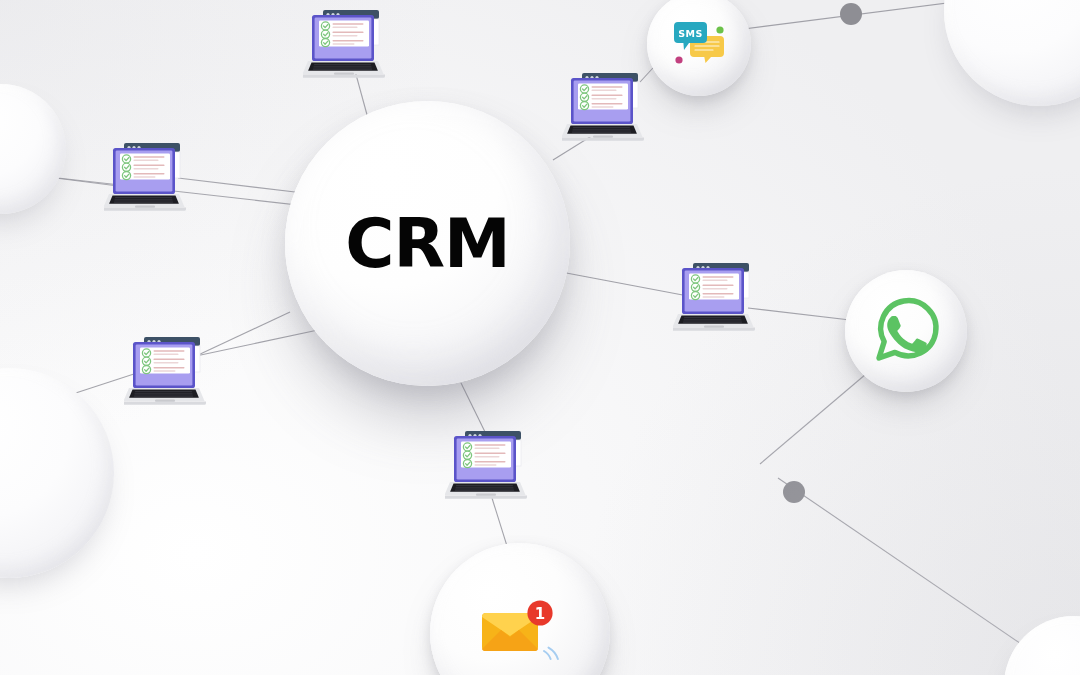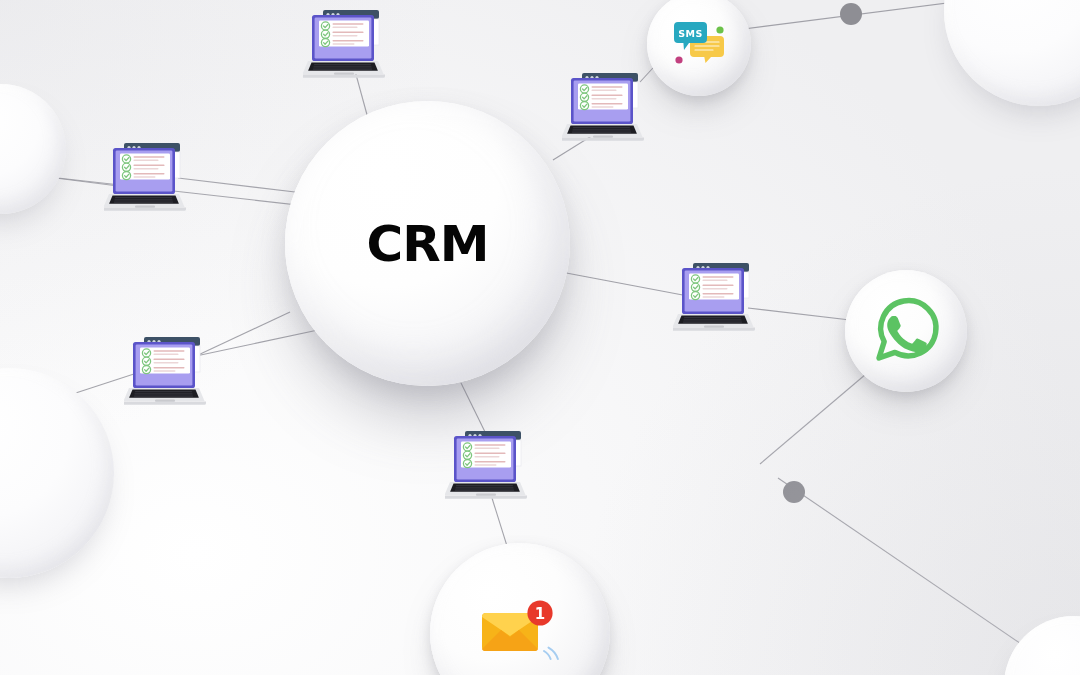--- a/index.html
+++ b/index.html
@@ -69,21 +69,21 @@
     background:
       radial-gradient(circle at 36% 26%, #ffffff 0%, #fefefe 40%, #f5f5f7 70%, #e4e4e9 100%);
     box-shadow:
       0 42px 70px -18px rgba(120,120,132,0.45),
       0 10px 26px rgba(130,130,142,0.20),
       inset -14px -18px 40px rgba(188,188,200,0.34),
       inset 12px 14px 30px rgba(255,255,255,0.98);
     z-index: 6;
   }
   #crm-label {
-    font-size: 50px;
+    font-size: 67px;
     font-weight: 700;
     letter-spacing: -1px;
     color: #050505;
     font-family: "DejaVu Sans", "Liberation Sans", sans-serif;
     user-select: none;
   }
 
   
   #sms-node  { left: 647px; top: -8px;  width: 104px; height: 104px; z-index: 7; }
   #wa-node   { left: 845px; top: 270px; width: 122px; height: 122px; z-index: 7; }

